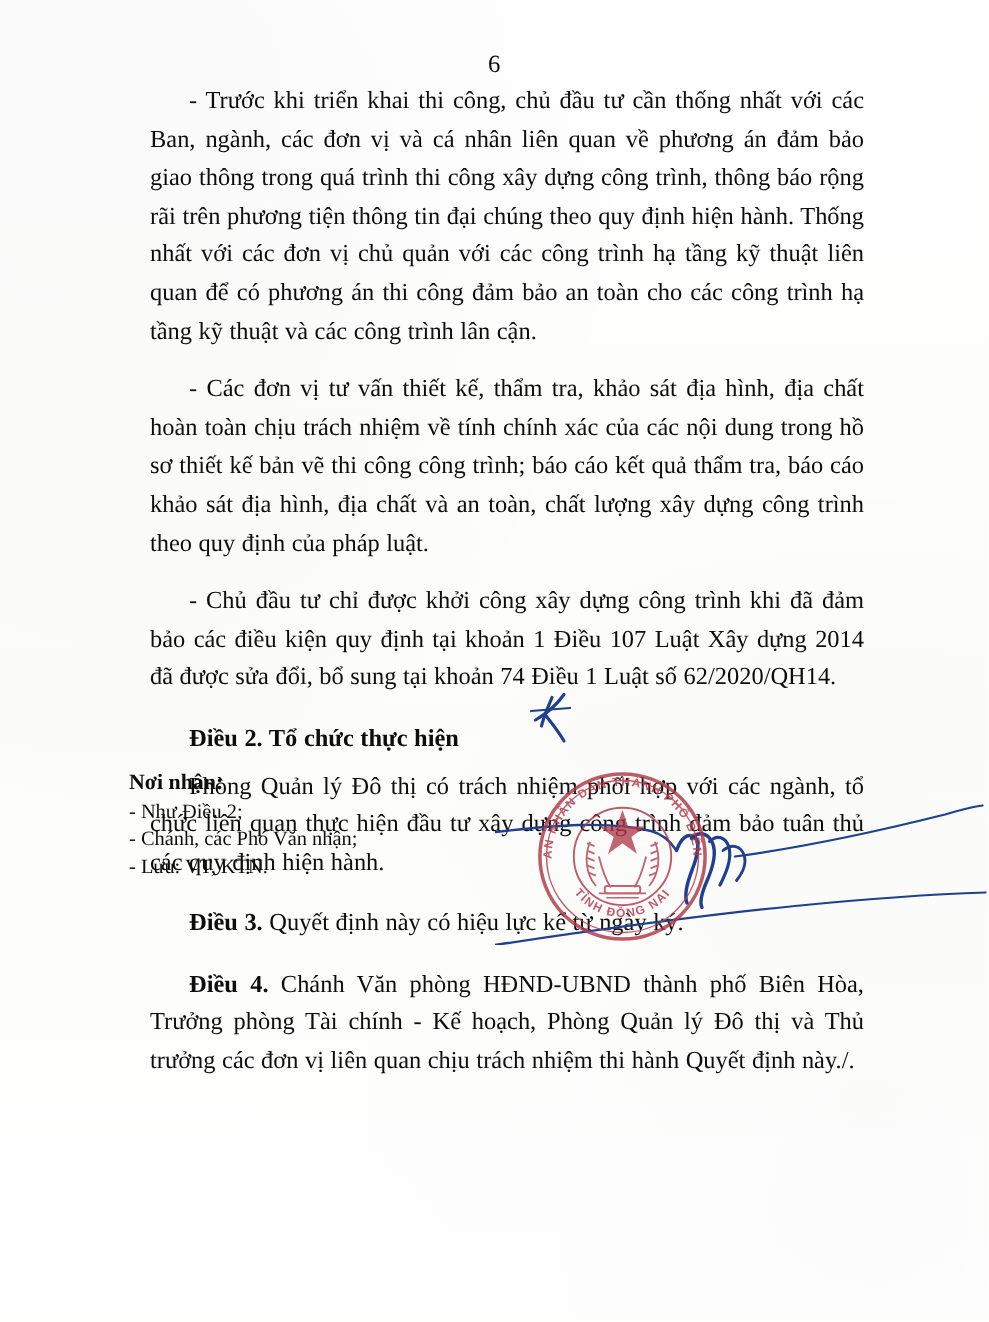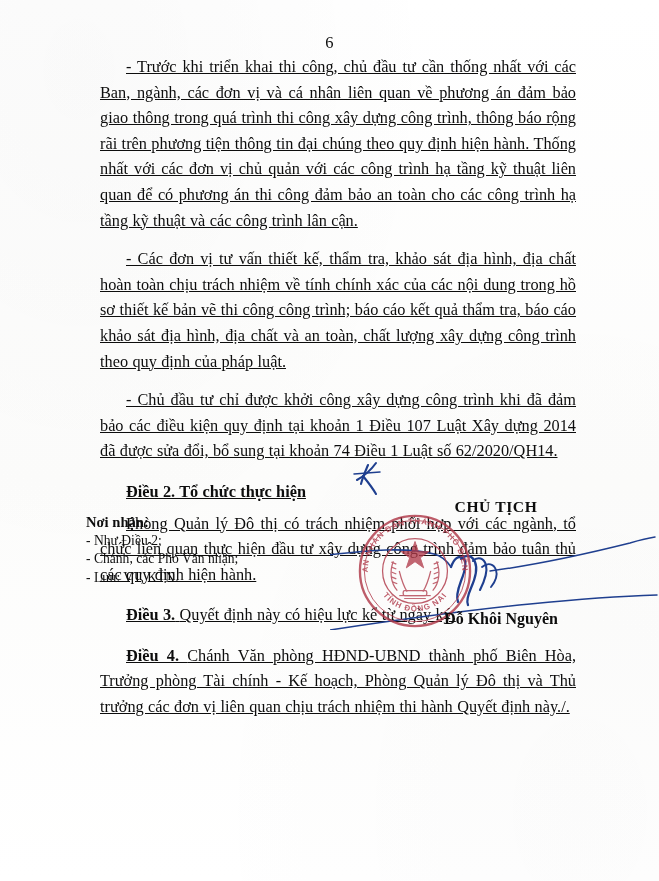--- a/index.html
+++ b/index.html
@@ -25,21 +25,20 @@
       radial-gradient(ellipse at 12% 8%, rgba(0,0,0,0.018), rgba(0,0,0,0) 45%),
       radial-gradient(ellipse at 88% 92%, rgba(0,0,0,0.012), rgba(0,0,0,0) 50%),
       linear-gradient(180deg, #ffffff 0%, #fcfcfb 55%, #ffffff 100%);
     pointer-events: none;
   }
   .content {
     position: absolute;
     left: 100px;
     top: 0;
     width: 476px;
-    text-decoration: underline;
   }
   .page-number {
     position: absolute;
     top: 33px;
     left: 0;
     width: 659px;
     text-align: center;
     font-size: 16.5px;
     letter-spacing: 0.2px;
   }
@@ -220,18 +219,14 @@
   <div class="footer">
     <div class="recipients">
       <div class="recipients-title">Nơi nhận:</div>
       <ul>
         <li>- Như Điều 2;</li>
         <li>- Chánh, các Phó Văn nhận;</li>
         <li>- Lưu: VT, KTN.</li>
       </ul>
     </div>
 
-    <div class="signature-block">
-      <div class="sign-title">CHỦ TỊCH</div>
-      <div class="sign-name">Đỗ Khôi Nguyên</div>
-    </div>
   </div>
 </div>
 
 </body></html>

